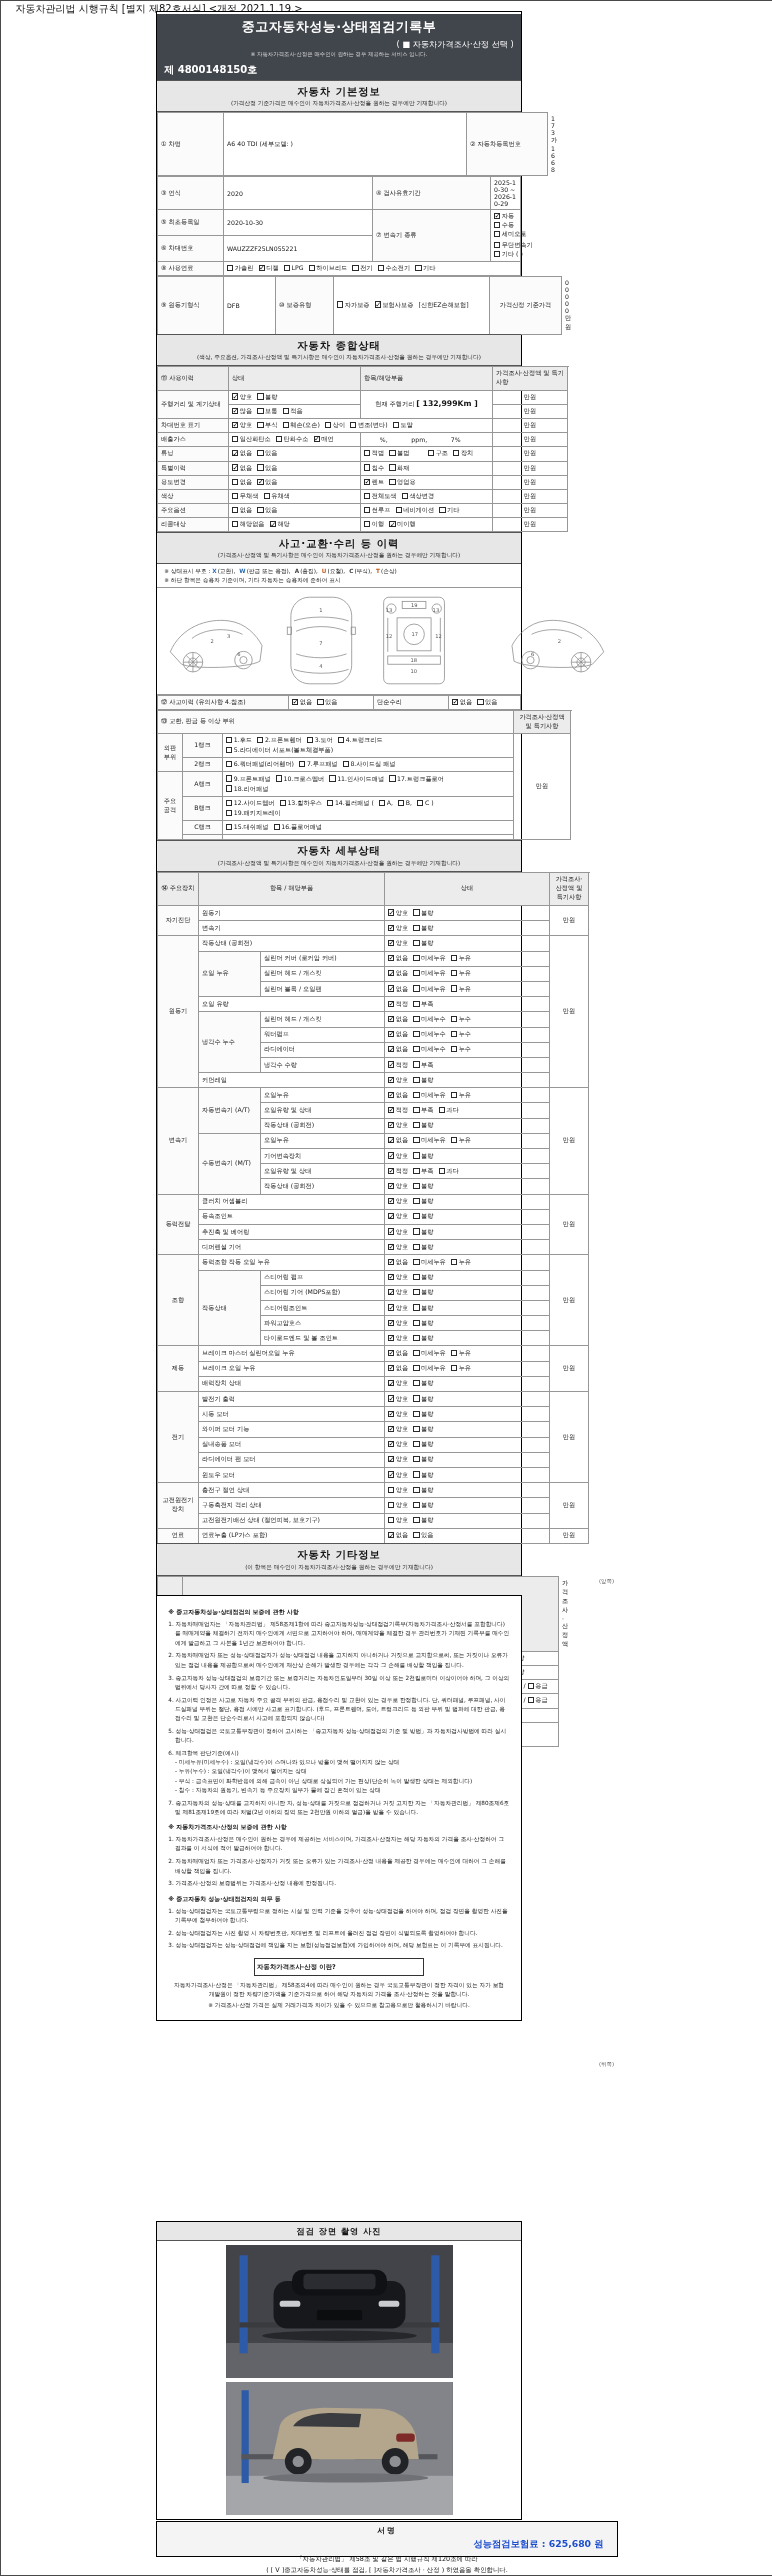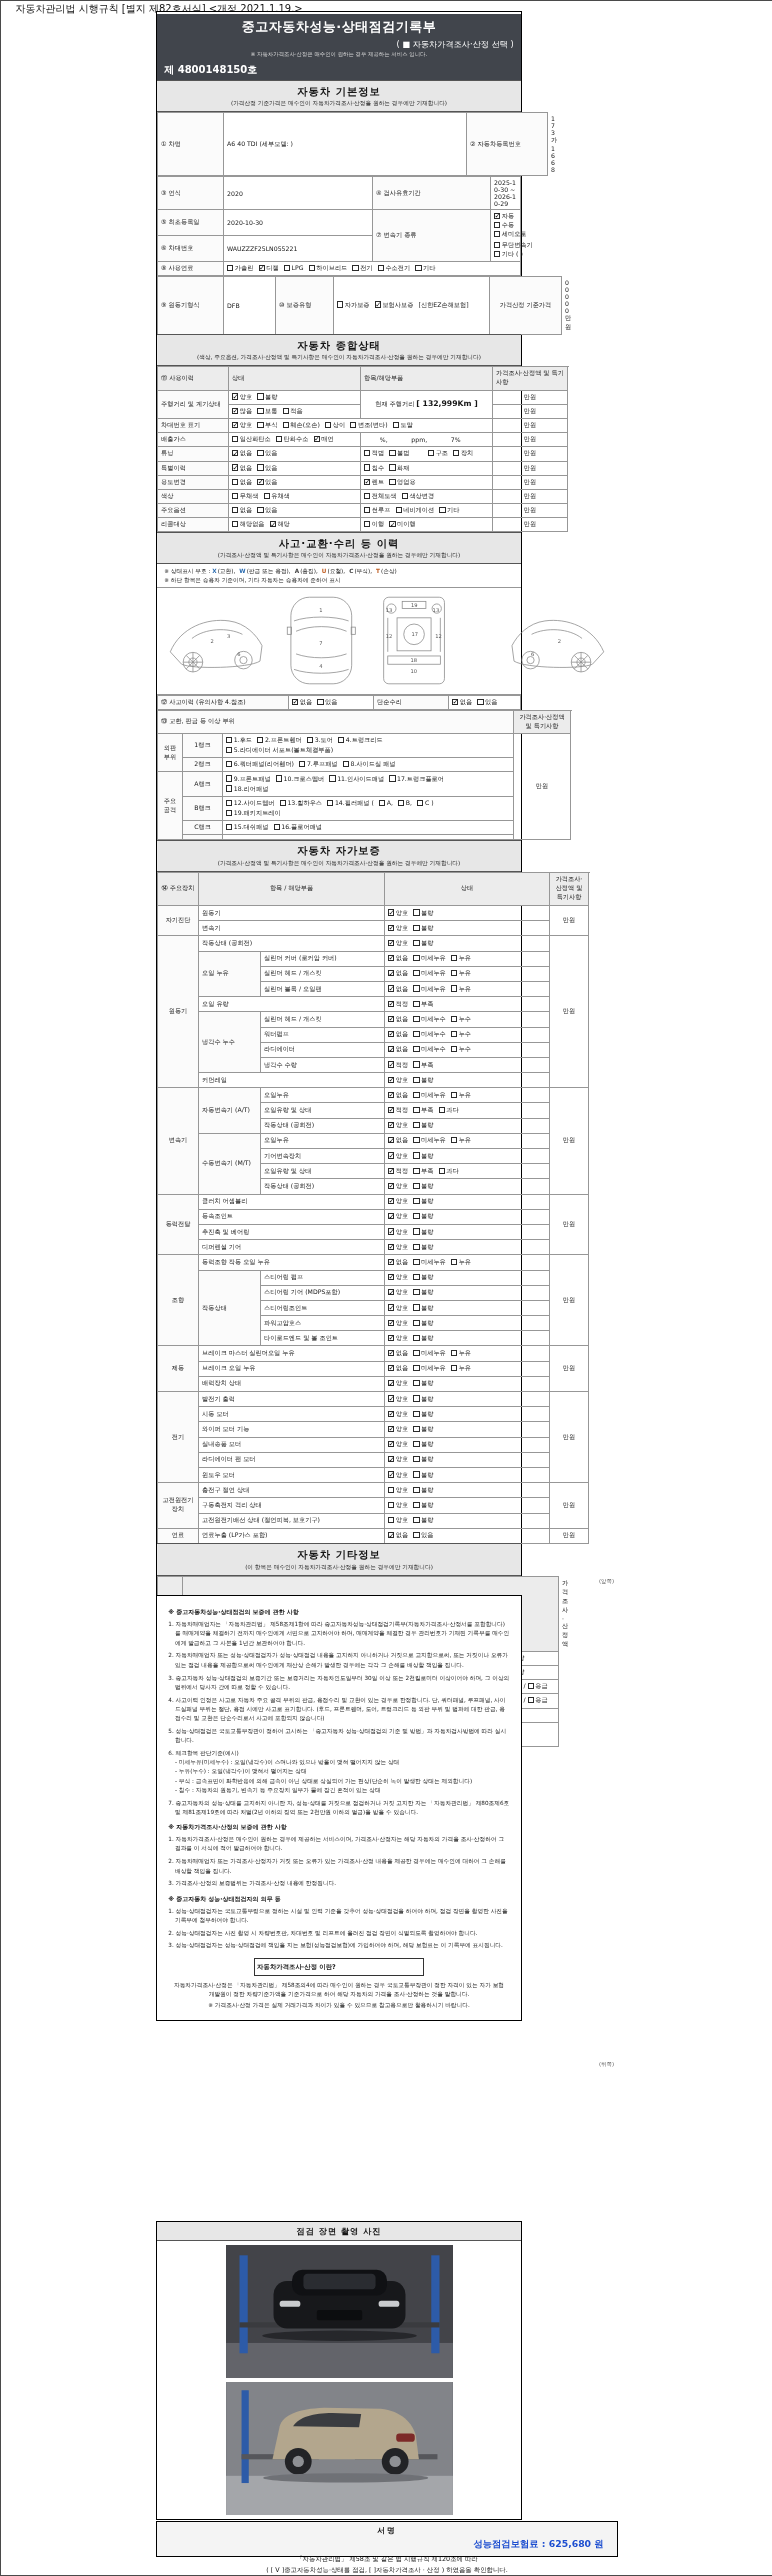--- a/index.html
+++ b/index.html
@@ -356,21 +356,21 @@
       <td><span><span class="cbi"><span class="cb"></span><span class="cbl">15.대쉬패널</span></span><span class="cbi"><span class="cb"></span><span class="cbl">16.플로어패널</span></span></span></td>
     </tr>
     <tr>
           <td class="lab c"></td>
           <td></td>
         </tr>
   </tbody>
     </table>
 
   <div class="band" style="margin-top:-0.5px">
-    <div class="bt">자동차 자가보증</div>
+    <div class="bt">자동차 세부상태</div>
     <div class="bn">(가격조사·산정액 및 특기사항은 매수인이 자동차가격조사·산정을 원하는 경우에만 기재합니다)</div>
   </div>
   <table id="detail-table">
     <colgroup>
         <col style="width:41px">
         <col style="width:62px">
         <col style="width:124px">
         <col style="width:165px">
         <col style="width:39px">
         <col>

